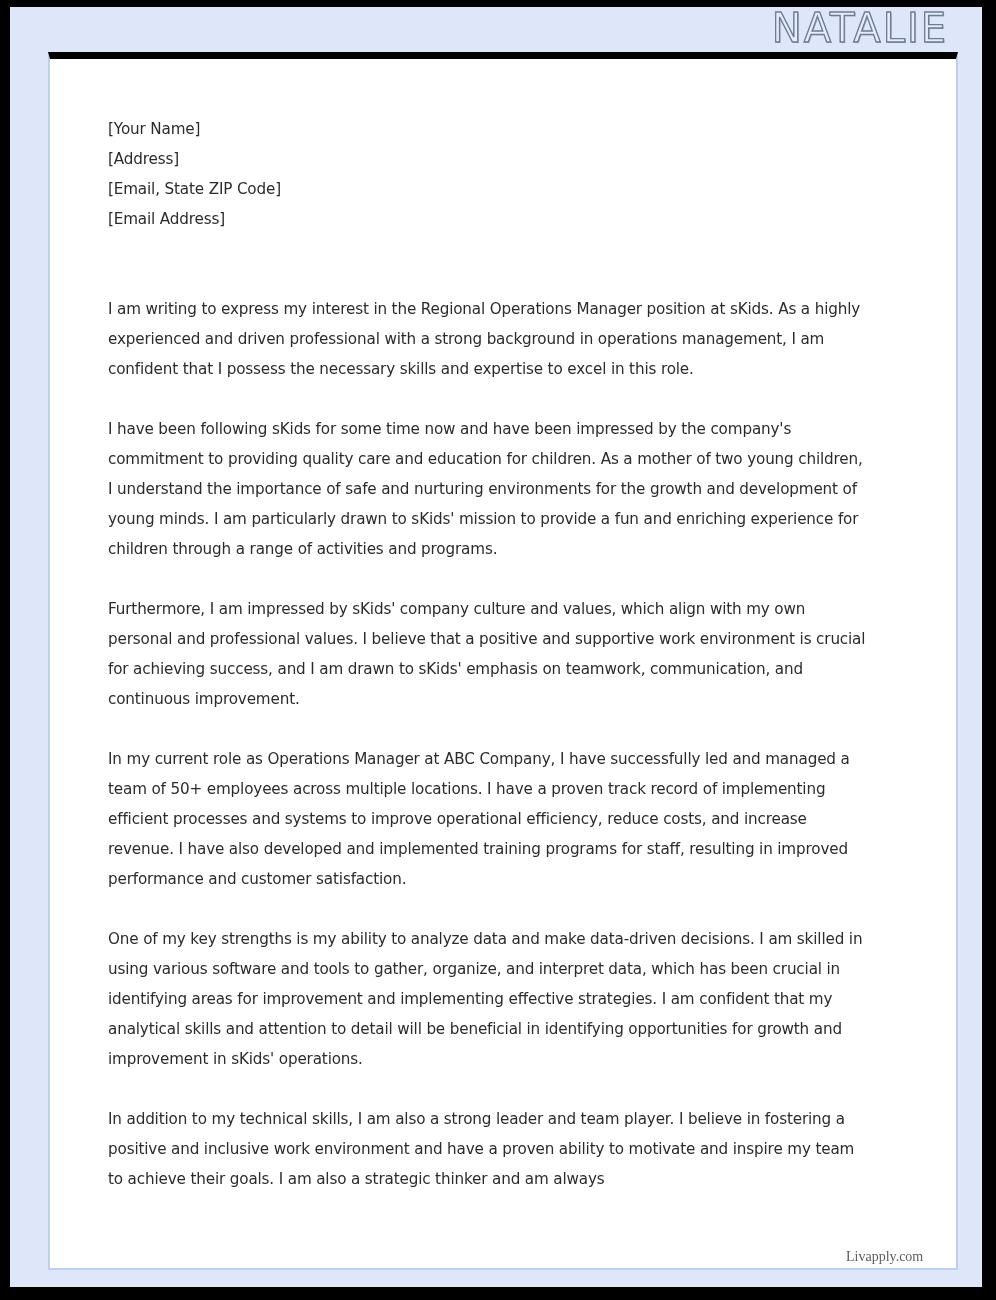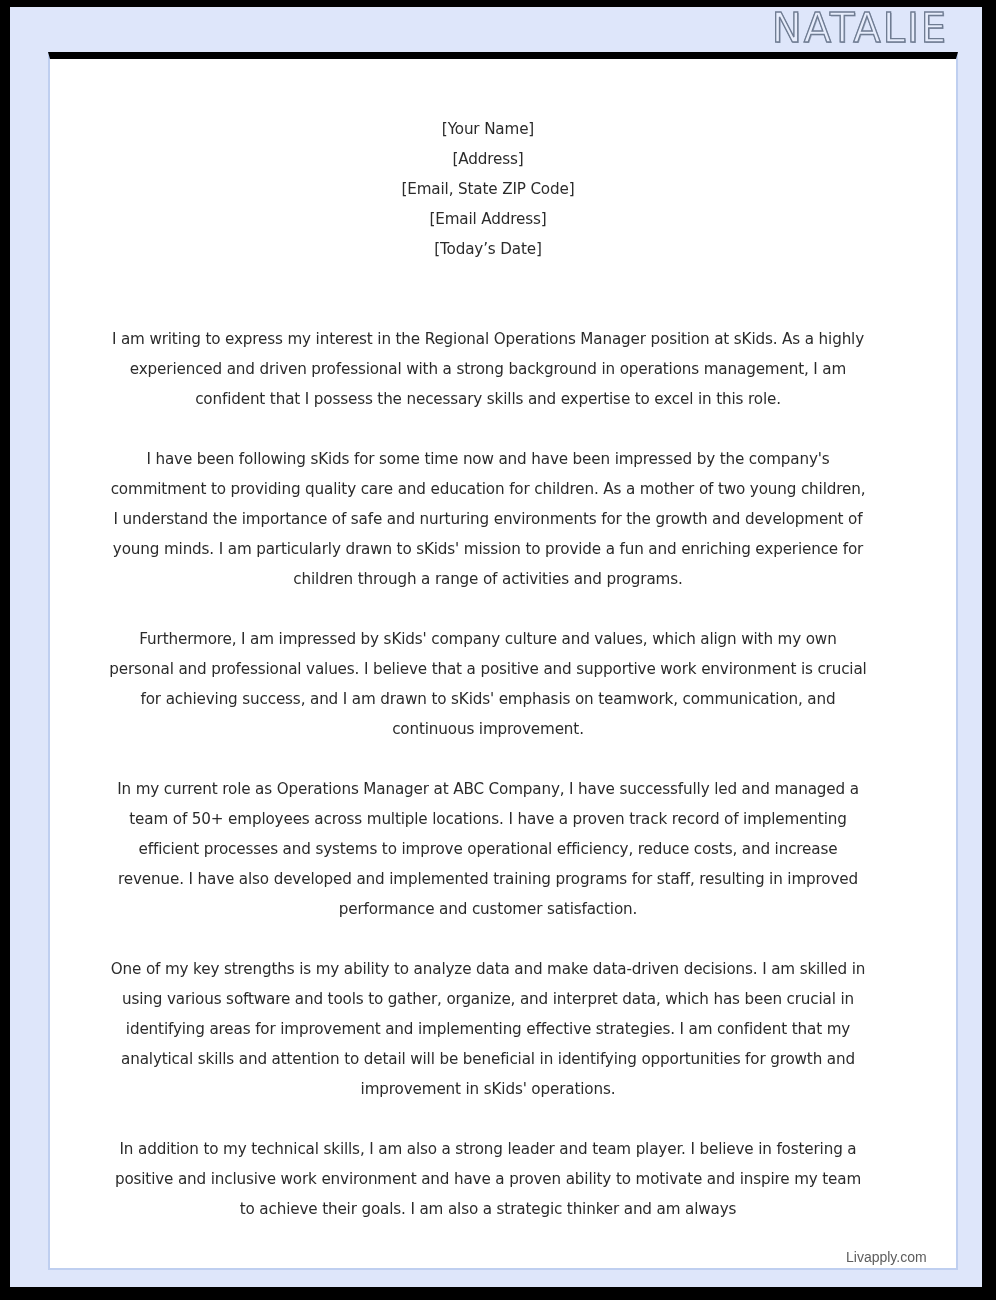--- a/index.html
+++ b/index.html
@@ -12,21 +12,20 @@
     font-family: "DejaVu Sans", sans-serif;
   }
 
   
   #screenshot {
     position: relative;
     width: 996px;
     height: 1300px;
     background: #000000;
     overflow: hidden;
-    text-align: center;
   }
 
   
   .canvas {
     position: absolute;
     left: 10px;
     top: 7px;
     width: 972px;
     height: 1280px;
     background: #dee6fa;
@@ -98,21 +97,21 @@
     margin: 0;
     padding: 0;
   }
   p.para + .blank-line { }
 
   
   .watermark {
     position: absolute;
     left: 836px;
     top: 1241px;
-    font-family: Liberation Sans, sans-serif;
+    font-family: Liberation Serif, serif;
     font-size: 14px;
     line-height: 18px;
     color: #4b4b4b;
     white-space: nowrap;
     opacity: 0.9;
     user-select: none;
   }
 </style>
 </head>
 <body>
@@ -128,21 +127,20 @@
     <div class="page">
       <div class="page-body">
 
         <div class="letter-text">
 
           <div>
             <span class="addr-line">[Your Name]</span>
             <span class="addr-line">[Address]</span>
             <span class="addr-line">[Email, State ZIP Code]</span>
             <span class="addr-line">[Email Address]</span>
-            <span class="addr-line">[Today’s Date]</span>
           </div>
 
           <div class="blank-line"></div>
 
 
           <div class="blank-line"></div>
 
           <p class="para">I am writing to express my interest in the Regional Operations Manager position at sKids. As a highly experienced and driven professional with a strong background in operations management, I am confident that I possess the necessary skills and expertise to excel in this role.</p>
           <div class="blank-line"></div>
 

